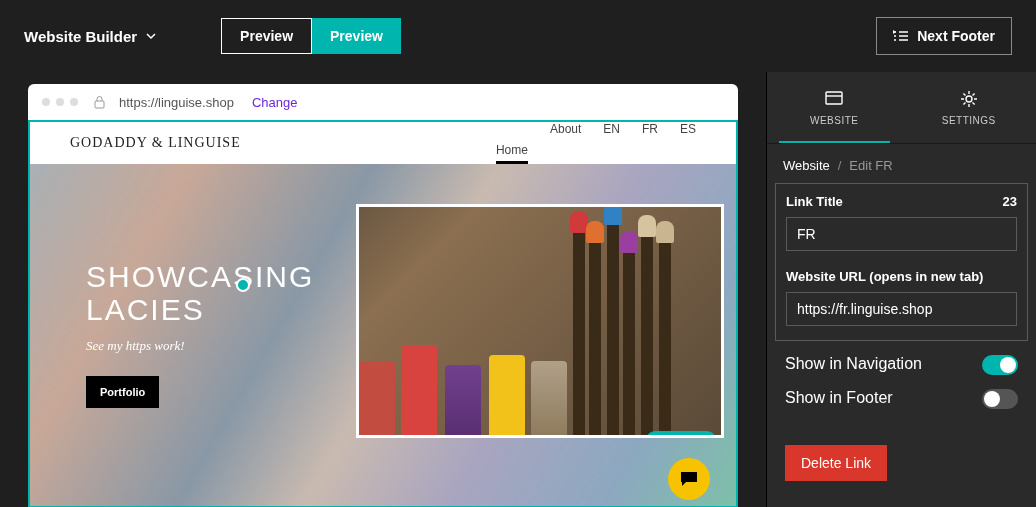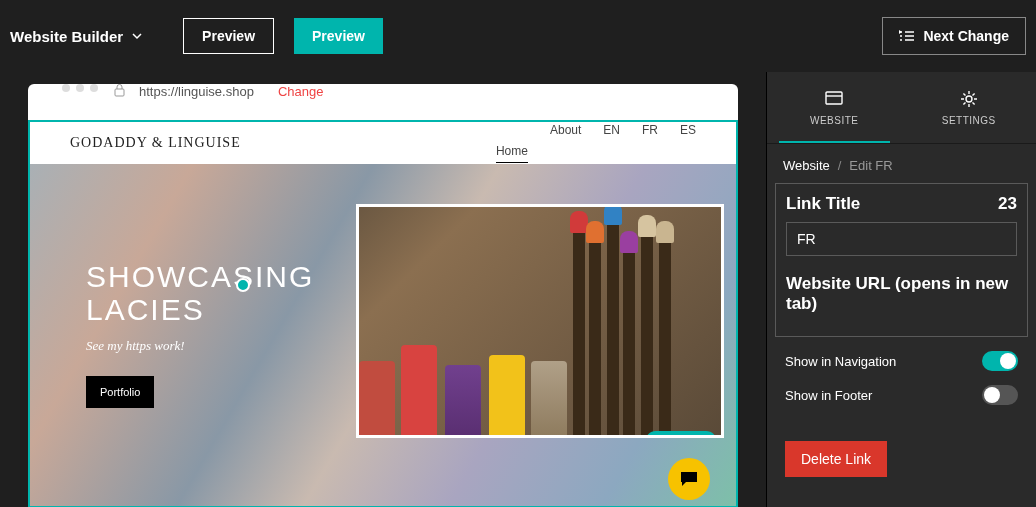--- a/index.html
+++ b/index.html
@@ -1,46 +1,46 @@
 <!DOCTYPE html>
 <html><head>
 <meta charset="utf-8">
 <style>
 * { margin: 0; padding: 0; box-sizing: border-box; font-family: -apple-system, BlinkMacSystemFont, "Segoe UI", Arial, sans-serif; }
 body { background: #1f1f1f; width: 1036px; height: 507px; overflow: hidden; }
-.top-bar { height: 72px; display: flex; align-items: center; padding: 0 10px; }
+.top-bar { height: 72px; display: flex; align-items: center; padding: 0 24px; }
 .brand { color: #fff; font-weight: 600; font-size: 15px; display: flex; align-items: center; gap: 8px; cursor: pointer; }
 .brand svg { width: 12px; height: 12px; }
-.top-actions { display: flex; gap: 20px; margin-left: 40px; }
+.top-actions { display: flex; gap: 0; margin-left: 64px; }
 .btn-preview { border: 1.5px solid #fff; color: #fff; background: transparent; padding: 9px 18px; font-weight: 600; font-size: 14px; cursor: pointer; }
 .btn-publish { border: none; color: #fff; background: #00b5ad; padding: 10px 18px; font-weight: 600; font-size: 14px; cursor: pointer; }
 .btn-next { margin-left: auto; border: 1px solid #888; color: #fff; background: transparent; padding: 10px 16px; font-weight: 600; font-size: 14px; cursor: pointer; display: flex; align-items: center; gap: 8px; }
 
 .main { display: flex; height: 435px; }
 .canvas-wrap { flex: 1; padding: 12px 28px 0 28px; }
 .browser { background: #fff; border-radius: 6px 6px 0 0; height: 100%; overflow: hidden; position: relative; }
-.browser-bar { height: 36px; display: flex; padding: 0 34px; gap: 8px; border-radius: 12px; }
+.browser-bar { height: 36px; display: flex; align-items: center; padding: 0 14px; gap: 8px; border-radius: 12px; }
 .dots { display: flex; gap: 6px; }
 .dots span { width: 8px; height: 8px; border-radius: 50%; background: #ddd; }
 .lock-icon { color: #888; margin-left: 8px; }
 .url { color: #555; font-size: 13px; margin-left: 6px; }
-.change { color: #ef4444; font-size: 13px; margin-left: 16px; cursor: pointer; font-weight: 500; }
+.change { color: #6d28d9; font-size: 13px; margin-left: 10px; cursor: pointer; font-weight: 500; }
 
 .site { border: 2px solid #00b5ad; height: 388px; position: relative; overflow: hidden; }
 .site-header { background: #fff; height: 42px; display: flex; align-items: center; padding: 0 40px; }
 .site-logo { font-family: Georgia, serif; letter-spacing: 1px; font-size: 14px; color: #222; }
 .site-nav { margin-left: auto; display: flex; gap: 22px; font-size: 12px; color: #444; }
 .site-nav span { cursor: pointer; }
-.site-nav span.active { border-bottom: 1px solid #000000; padding-bottom: 4px; margin-top: 21px; }
+.site-nav span.active { border-bottom: 3px solid #000000; padding-bottom: 4px; margin-top: 21px; }
 
 .hero { height: 346px; position: relative; background: linear-gradient(120deg, #a9b0b5 0%, #c8a898 18%, #8998a6 38%, #c9bab0 52%, #a9a5c0 68%, #8ca8c0 85%, #7dc0a8 100%); }
 .hero-left { position: absolute; left: 56px; top: 96px; color: #fff; }
 .hero-title { font-family: Georgia, serif; font-size: 30px; line-height: 1.1; letter-spacing: 2px; font-weight: 400; position: relative; }
 .hero-sub { margin-top: 12px; font-family: Georgia, serif; font-size: 13px; font-style: italic; }
-.hero-btn { margin-top: 22px; background: #000; color: #fff; border: none; padding: 10px 14px; font-size: 11px; font-weight: 400; cursor: pointer; }
+.hero-btn { margin-top: 22px; background: #000; color: #fff; border: none; padding: 10px 14px; font-size: 11px; font-weight: 700; cursor: pointer; }
 .sync-badge { position: absolute; top: 18px; left: 150px; width: 14px; height: 14px; border-radius: 50%; background: #00b5ad; border: 2px solid #fff; }
 
 .hero-img { position: absolute; right: 12px; top: 40px; width: 368px; height: 234px; border: 3px solid #fff; background: linear-gradient(135deg, #6b5842 0%, #8b6f50 20%, #5a4a38 100%); overflow: hidden; }
 .paint-tube { position: absolute; bottom: 0; width: 36px; border-radius: 4px 4px 0 0; }
 .t1 { left: 0; height: 74px; background: #c14c3f; }
 .t2 { left: 42px; height: 90px; background: #d84340; }
 .t3 { left: 86px; height: 70px; background: linear-gradient(#71408e,#5a2f72); }
 .t4 { left: 130px; height: 80px; background: #f2c21a; }
 .t5 { left: 172px; height: 74px; background: linear-gradient(#b0a088,#8f7c5f); }
 .brush { position: absolute; bottom: 0; width: 12px; background: #3a2a18; }
@@ -67,25 +67,25 @@
 .ptab { flex: 1; display: flex; flex-direction: column; align-items: center; justify-content: center; gap: 6px; color: #ccc; font-size: 10px; letter-spacing: 0.5px; cursor: pointer; position: relative; }
 .ptab.active::after { content: ""; position: absolute; bottom: 0; left: 12px; right: 12px; height: 2px; background: #00b5ad; }
 .ptab svg { width: 20px; height: 20px; }
 .theme-ring { width: 18px; height: 18px; border-radius: 50%; background: conic-gradient(#ff0040, #ff9500, #ffe600, #00e65c, #00b0ff, #7040ff, #ff0040); }
 
 .breadcrumb { padding: 14px 16px 10px; font-size: 13px; color: #fff; display: flex; gap: 8px; }
 .breadcrumb .sep { color: #888; }
 .breadcrumb .crumb2 { color: #999; text-align: center; }
 
 .form-box { border: 1px solid #5a5a5a; margin: 0 8px; padding: 10px 10px 14px; }
-.label-row { display: flex; justify-content: space-between; color: #fff; font-size: 17px; font-weight: 600; margin-bottom: 8px; align-items: flex-end; }
+.label-row { display: flex; justify-content: space-between; color: #fff; font-size: 13px; font-weight: 600; margin-bottom: 8px; align-items: flex-end; }
 .text-input { width: 100%; background: #2a2a2a; border: 1px solid #5a5a5a; color: #fff; padding: 8px 10px; font-size: 14px; outline: none; }
 .field2 { margin-top: 18px; }
 
-.toggle-row { display: flex; justify-content: space-between; align-items: center; padding: 14px 18px 0; color: #fff; font-size: 13px; }
+.toggle-row { display: flex; justify-content: space-between; padding: 14px 18px 0; color: #fff; font-size: 16px; }
 .toggle { width: 36px; height: 20px; border-radius: 10px; position: relative; cursor: pointer; }
 .toggle.on { background: #00b5ad; }
 .toggle.off { background: #555; }
 .toggle::after { content: ""; position: absolute; width: 16px; height: 16px; border-radius: 50%; background: #fff; top: 2px; }
 .toggle.on::after { right: 2px; }
 .toggle.off::after { left: 2px; }
 
 .delete-btn { margin: 36px 18px; background: #d9372b; color: #fff; border: none; padding: 10px 16px; font-size: 14px; font-weight: 400; cursor: pointer; }
 </style>
 </head>
@@ -100,21 +100,21 @@
   </div>
   <div class="top-actions">
     <button class="btn-preview">Preview</button>
     <button class="btn-publish">Preview</button>
   </div>
   <button class="btn-next">
     <svg width="16" height="14" viewBox="0 0 16 14">
         <path d="M1 3h2M1 7h2M1 11h2M6 3h9M6 7h9M6 11h9" stroke="#fff" stroke-width="1.5"></path>
         <path d="M0 1l3 2-3 2z" fill="#fff"></path>
       </svg>
-    <span>Next Change</span>
+    <span>Next Footer</span>
   </button>
 </div>
 
 <div class="main">
   <div class="canvas-wrap">
     <div class="browser">
       <div class="browser-bar">
         <div class="dots">
             <span></span>
             <span></span>
@@ -205,20 +205,21 @@
     <div class="form-box">
       <div class="label-row">
         <span>Link Title</span>
         <span>23</span>
       </div>
       <input class="text-input" value="FR" style="">
       <div class="field2">
         <div class="label-row">
             <span>Website URL (opens in new tab)</span>
           </div>
+        <input class="text-input" value="https://fr.linguise.shop" style="">
       </div>
     </div>
 
     <div class="toggle-row">
       <span>Show in Navigation</span>
       <div class="toggle on"></div>
     </div>
     <div class="toggle-row">
       <span>Show in Footer</span>
       <div class="toggle off"></div>

